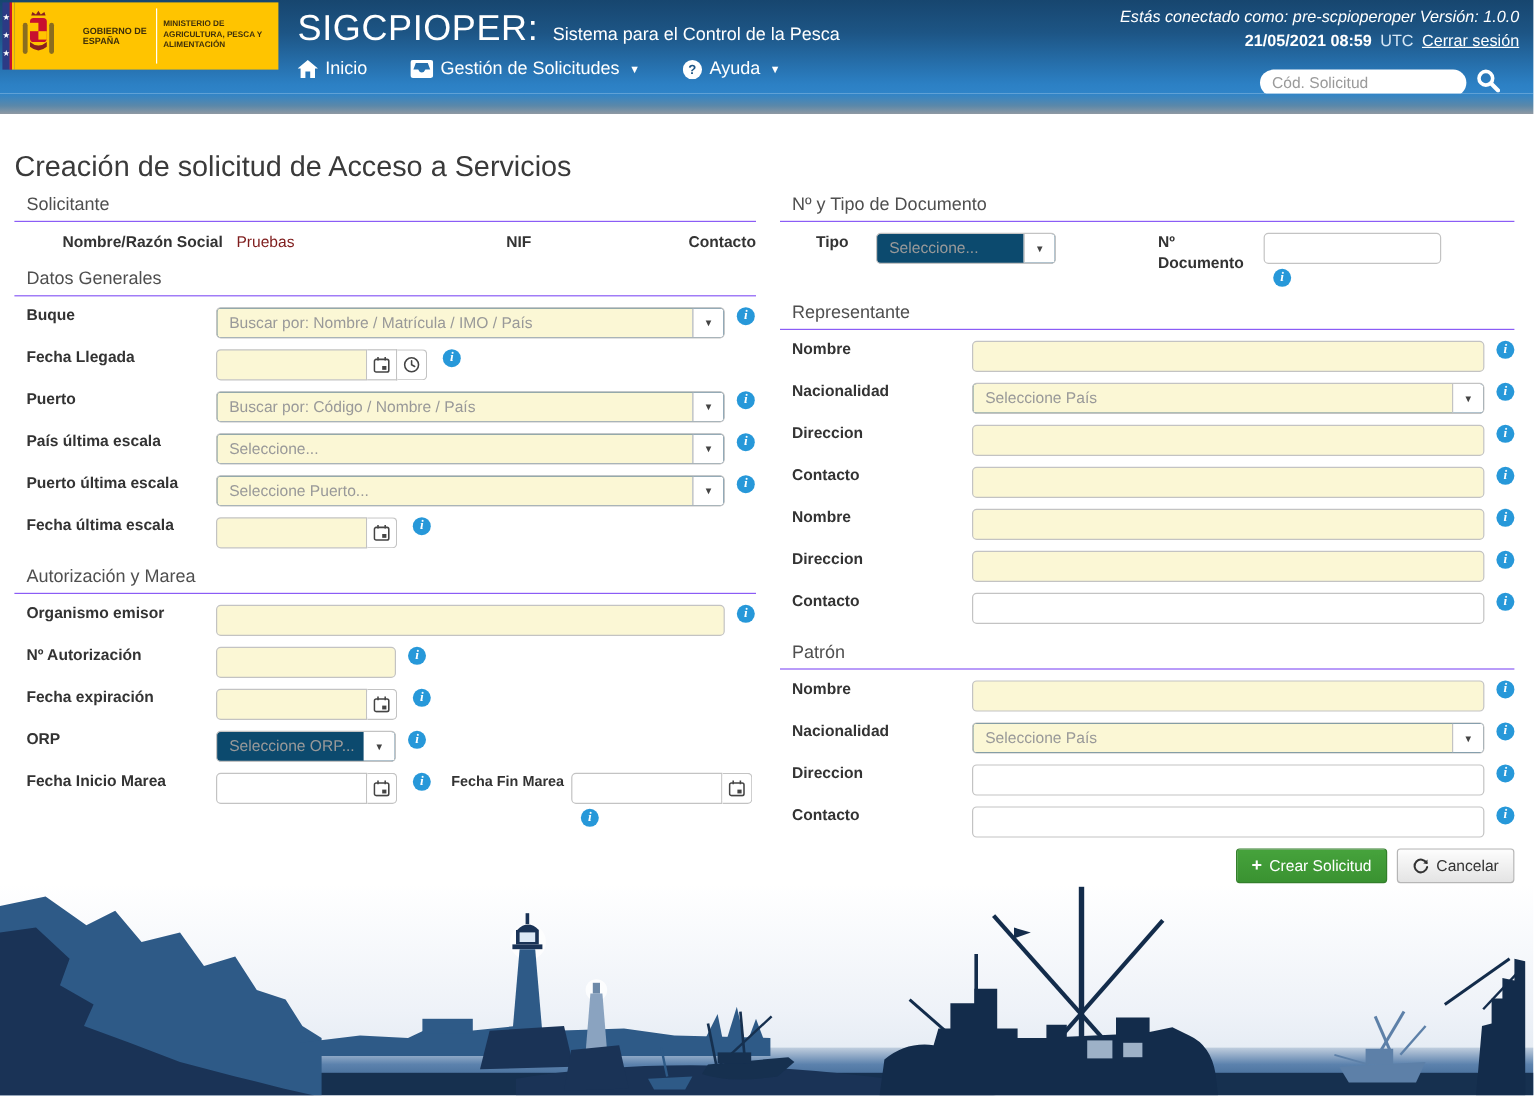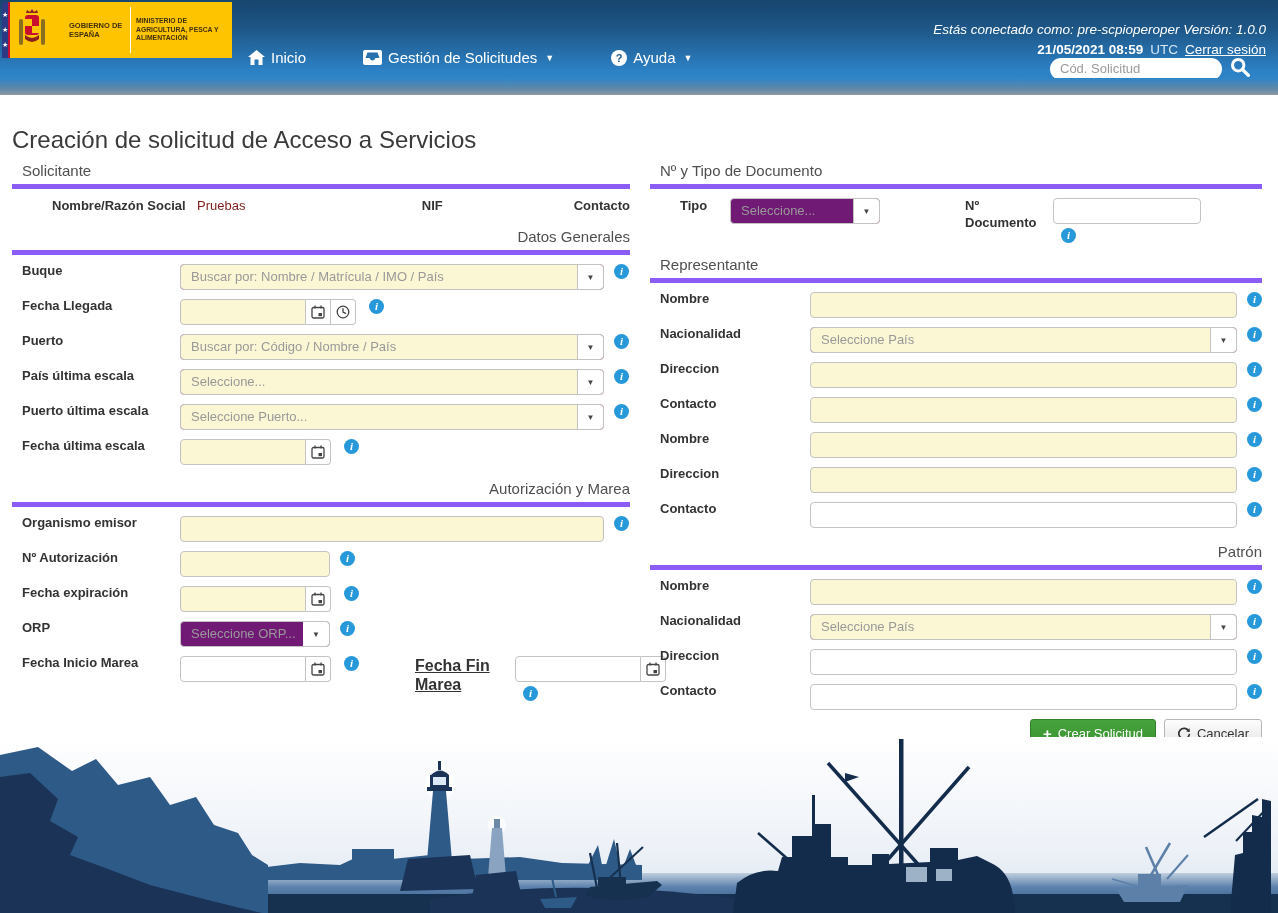--- a/index.html
+++ b/index.html
@@ -23,81 +23,81 @@
   .gold-box{flex:1;background:#ffc400;display:flex;align-items:center;padding:2px 4px;}
   .arms{width:32px;height:46px;flex:0 0 auto;}
   .gob-text{font-size:7.5px;font-weight:bold;color:#40300a;line-height:1.25;margin-left:21px;width:56px;}
   .logo-divider{width:1px;height:46px;background:#fff;margin:0 5px;}
   .min-text{font-size:6.8px;font-weight:bold;color:#40300a;line-height:1.3;width:92px;}
 
   .app-titles{position:absolute;top:7px;left:248px;display:flex;align-items:baseline;gap:12px;color:#fff;white-space:nowrap;}
   .app-title{font-size:30px;letter-spacing:.5px;}
   .app-subtitle{font-size:15px;}
 
-  .main-nav{position:absolute;top:49px;left:248px;display:flex;align-items:center;gap:57px;}
+  .main-nav{position:absolute;top:49px;left:248px;display:flex;align-items:center;gap:36px;}
   .nav-item{display:flex;align-items:center;gap:6px;color:#fff;font-size:15px;cursor:pointer;white-space:nowrap;}
   .nav-item svg{display:block;}
   .nav-caret{font-size:9px;margin-left:2px;}
 
-  .session-block{position:absolute;top:22px;right:12px;text-align:left;color:#fff;}
+  .session-block{position:absolute;top:6px;right:12px;text-align:left;color:#fff;}
   .session-line{font-size:13.5px;font-style:italic;}
   .session-line2{margin-top:5px;font-size:13.5px;display:flex;justify-content:flex-end;align-items:baseline;gap:7px;}
   .session-dt{font-weight:bold;}
   .session-utc{color:#d6e7f6;}
   .logout-link{color:#fff;text-decoration:underline;cursor:pointer;}
 
   .search-wrap{position:absolute;top:57px;right:28px;display:flex;align-items:center;gap:8px;}
   .search-input{width:172px;height:22px;border:none;border-radius:11px;padding:0 10px;font-size:13px;color:#555;outline:none;}
   .search-input::placeholder{color:#9a9a9a;}
   .search-btn{background:none;border:none;cursor:pointer;padding:0;}
 
   
   .page-title{position:absolute;top:126px;left:12px;font-size:24px;font-weight:400;color:#3a3a3a;}
 
   .col{position:absolute;top:162px;}
   .col-left{left:12px;width:618px;}
   .col-right{left:650px;width:612px;}
 
-  .section-h{font-size:15px;color:#4f4f4f;padding:0 0 5px 10px;border-bottom:5px solid #8b5cf6;margin-bottom:9px;}
-  .section-h.mt{margin-top:15px;text-align:right;}
+  .section-h{font-size:15px;color:#4f4f4f;padding:0 0 5px 10px;border-bottom:1px solid #8b5cf6;margin-bottom:9px;}
+  .section-h.mt{margin-top:15px;}
 
   .static-row{display:flex;font-size:13px;margin:4px 0 2px 10px;}
   .s-label{font-weight:bold;width:149px;margin-left:30px;}
   .s-value{width:231px;color:#7f1d1d;}
   .s-nif{font-weight:bold;width:156px;}
   .s-contact{font-weight:bold;}
 
   .field-row{display:flex;align-items:flex-start;height:26px;margin:0 0 9px 10px;position:relative;}
   .f-label{font-size:13px;font-weight:bold;width:158px;flex:0 0 auto;line-height:1.15;}
   .col-right .f-label{width:150px;}
 
   .ctl-input{height:26px;border:1px solid #c3c3c3;border-radius:4px;padding:0 8px;font-size:13px;color:#555;background:#fff;outline:none;}
   .ctl-input.yellow{background:#fbf7d5;}
   .w-full-l{width:424px;} .w-full-r{width:492px;} .w-sm{width:150px;} .w-date{width:126px;}
 
-  .sel{display:flex;height:26px;border:1px solid #c3c3c3;border-radius:4px;background:#701a75;cursor:pointer;overflow:hidden;}
+  .sel{display:flex;height:26px;border:1px solid #c3c3c3;border-radius:4px;background:#0c4a6e;cursor:pointer;overflow:hidden;}
   .sel.yellow .sel-text{background:#fbf7d5;}
   .sel-text{flex:1;font-size:13px;color:#999;line-height:24px;padding:0 10px;white-space:nowrap;overflow:hidden;}
   .sel-caret{width:26px;flex:0 0 auto;border-left:1px solid #c3c3c3;background:#fff;color:#444;
     font-size:8px;display:flex;align-items:center;justify-content:center;}
   .sel.no-div .sel-caret{border-left:none;}
 
   .date-group{display:flex;}
   .date-group .ctl-input{border-radius:4px 0 0 4px;}
   .addon-btn{width:25px;height:26px;border:1px solid #c3c3c3;border-left:none;background:#fff;
     display:flex;align-items:center;justify-content:center;cursor:pointer;padding:0;}
   .addon-btn.last{border-radius:0 4px 4px 0;}
 
   .info-ic{display:inline-block;width:15px;height:15px;border-radius:50%;background:#2798d9;color:#fff;
     font-family:"Liberation Serif",serif;font-style:italic;font-weight:bold;font-size:11px;line-height:15px;
     text-align:center;flex:0 0 auto;cursor:pointer;}
   .ml{margin-left:10px;} .ml2{margin-left:13px;}
   .info-below{position:absolute;top:30px;}
 
-  .fin-label{font-size:16px;font-weight:bold;width:100px;margin-left:56px;line-height:1.2;flex:0 0 auto;text-decoration:underline;}
+  .fin-label{font-size:12px;font-weight:bold;width:100px;margin-left:17px;line-height:1.2;flex:0 0 auto;}
   .tipo-label{font-size:13px;font-weight:bold;width:70px;padding-left:20px;flex:0 0 auto;}
   .ndoc-label{font-size:13px;font-weight:bold;width:88px;margin-left:85px;line-height:1.3;flex:0 0 auto;}
   .row-tall{margin-bottom:32px;}
 
   .btn-row{display:flex;justify-content:flex-end;gap:8px;margin-top:6px;}
   .btn{height:29px;border-radius:3px;font-size:13px;display:flex;align-items:center;gap:6px;
     padding:0 12px;cursor:pointer;}
   .btn-green{background:linear-gradient(180deg,#46a33c,#3a9231);border:1px solid #337f2b;color:#fff;}
   .btn-plus{font-size:15px;font-weight:bold;line-height:1;}
   .btn-gray{background:linear-gradient(180deg,#fdfdfd,#e4e4e4);border:1px solid #b6b6b6;color:#333;}
@@ -126,20 +126,24 @@
         <rect x="9" y="12" width="7" height="7" fill="#ffc400"></rect>
         <rect x="16" y="19" width="7" height="7" fill="#ffc400"></rect>
         <path d="M9 28 q7 6 14 0 l0 4 q-7 6 -14 0 Z" fill="#8a2020"></path>
       </svg>
       <div class="gob-text">GOBIERNO DE ESPAÑA</div>
       <div class="logo-divider"></div>
       <div class="min-text">MINISTERIO DE AGRICULTURA, PESCA Y ALIMENTACIÓN</div>
     </div>
   </div>
 
+  <div class="app-titles">
+    <span class="app-title">SIGCPIOPER:</span>
+    <span class="app-subtitle">Sistema para el Control de la Pesca</span>
+  </div>
 
   <div class="main-nav">
     <div class="nav-item">
       <svg width="17" height="15" viewBox="0 0 17 15">
         <path d="M8.5 0 L17 7 L14.5 7 L14.5 15 L10.5 15 L10.5 9.5 L6.5 9.5 L6.5 15 L2.5 15 L2.5 7 L0 7 Z" fill="#fff"></path>
       </svg>
       <span>Inicio</span>
     </div>
     <div class="nav-item">
       <svg width="19" height="15" viewBox="0 0 19 15">

